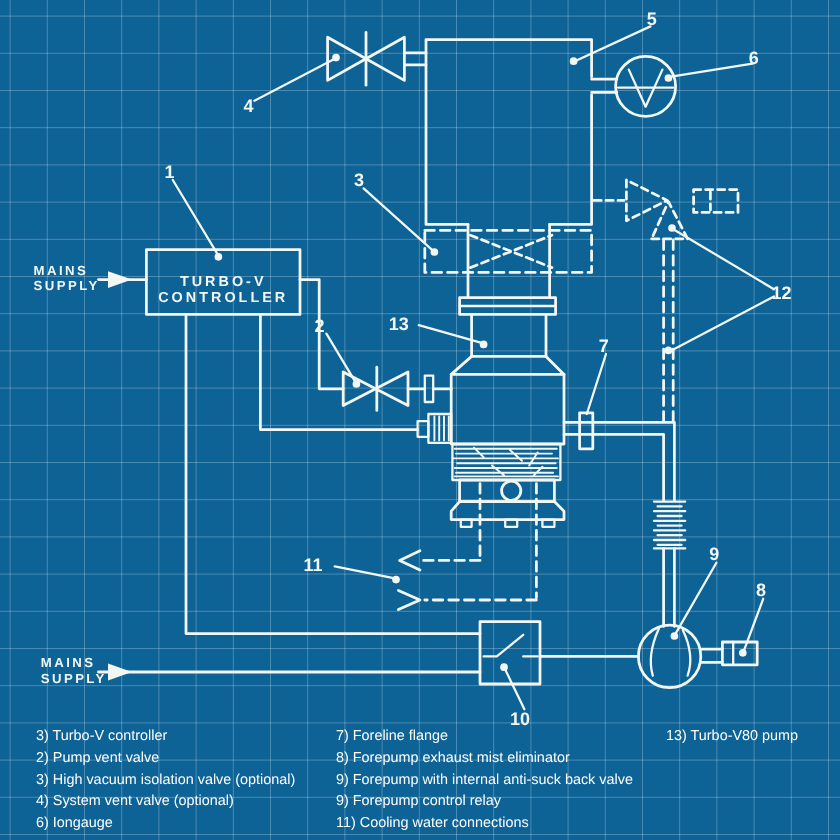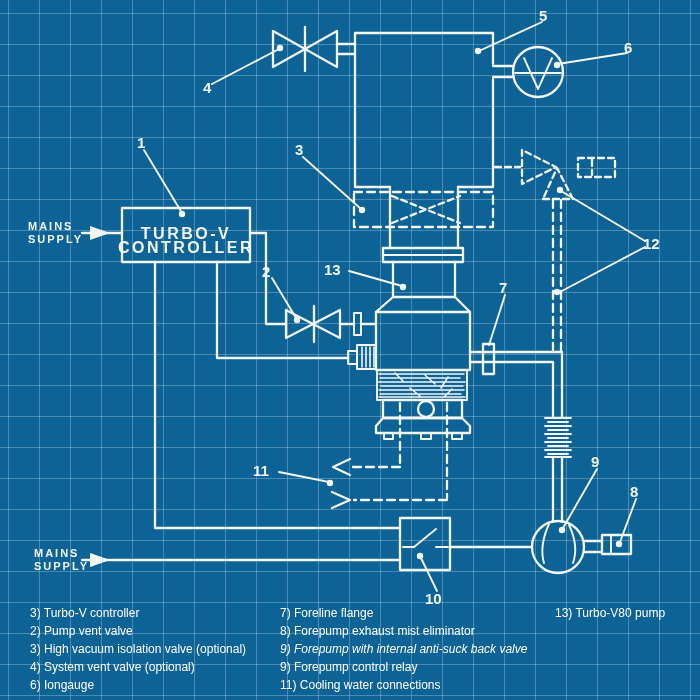--- a/index.html
+++ b/index.html
@@ -25,21 +25,21 @@
   .fillw{fill:#f3f7f4;stroke:none;}
   .num{fill:#f3f7f4;font-family:"Liberation Sans",sans-serif;font-size:15px;font-weight:bold;}
   .handtext{
     position:absolute;
     font-size:11px;font-weight:600;letter-spacing:2px;line-height:13px;
     white-space:pre;color:#f3f7f4;
   }
   .ctrl-text{
     position:absolute;left:122px;top:208px;width:128px;height:66px;
     display:flex;flex-direction:column;align-items:center;justify-content:center;
-    font-size:16px;font-weight:600;letter-spacing:2.5px;line-height:14px;color:#f3f7f4;
+    font-size:12px;font-weight:600;letter-spacing:2.5px;line-height:14px;color:#f3f7f4;
   }
   .legend-line{
     position:absolute;
     font-size:12px;line-height:14px;color:#ffffff;white-space:nowrap;
   }
 </style>
 </head>
 <body>
 
 <div id="stage">
@@ -213,19 +213,19 @@
   </div>
 
   <div>
     <div class="legend-line" style="left:30px;top:606px;">3) Turbo-V controller</div>
     <div class="legend-line" style="left:30px;top:624px;">2) Pump vent valve</div>
     <div class="legend-line" style="left:30px;top:642px;">3) High vacuum isolation valve (optional)</div>
     <div class="legend-line" style="left:30px;top:660px;text-align:center;">4) System vent valve (optional)</div>
     <div class="legend-line" style="left:30px;top:678px;">6) Iongauge</div>
     <div class="legend-line" style="left:280px;top:606px;">7) Foreline flange</div>
     <div class="legend-line" style="left:280px;top:624px;">8) Forepump exhaust mist eliminator</div>
-    <div class="legend-line" style="left:280px;top:642px;font-style:italic;">9) Forepump with internal anti-suck back valve</div>
+    <div class="legend-line" style="left:280px;top:642px;">9) Forepump with internal anti-suck back valve</div>
     <div class="legend-line" style="left:280px;top:660px;">9) Forepump control relay</div>
     <div class="legend-line" style="left:280px;top:678px;">11) Cooling water connections</div>
     <div class="legend-line" style="left:555px;top:606px;text-align:center;">13) Turbo-V80 pump</div>
   </div>
 
 </div>
 
 </body></html>

